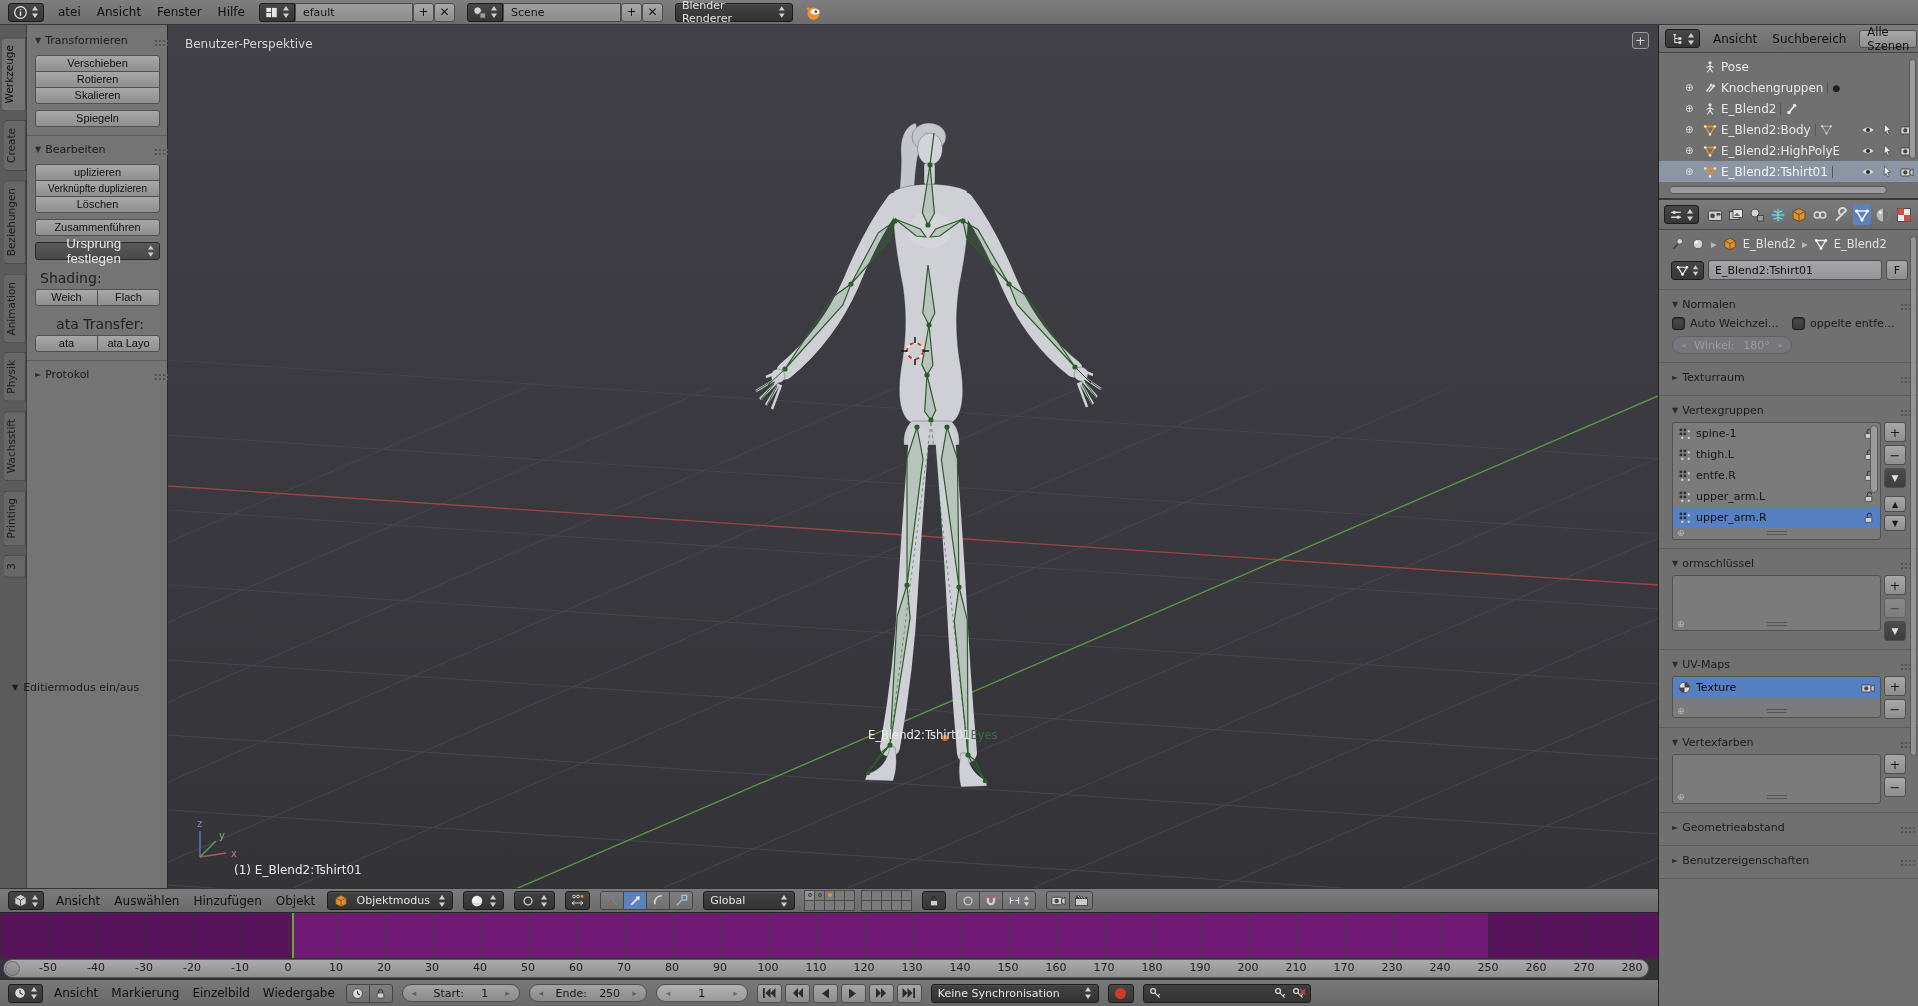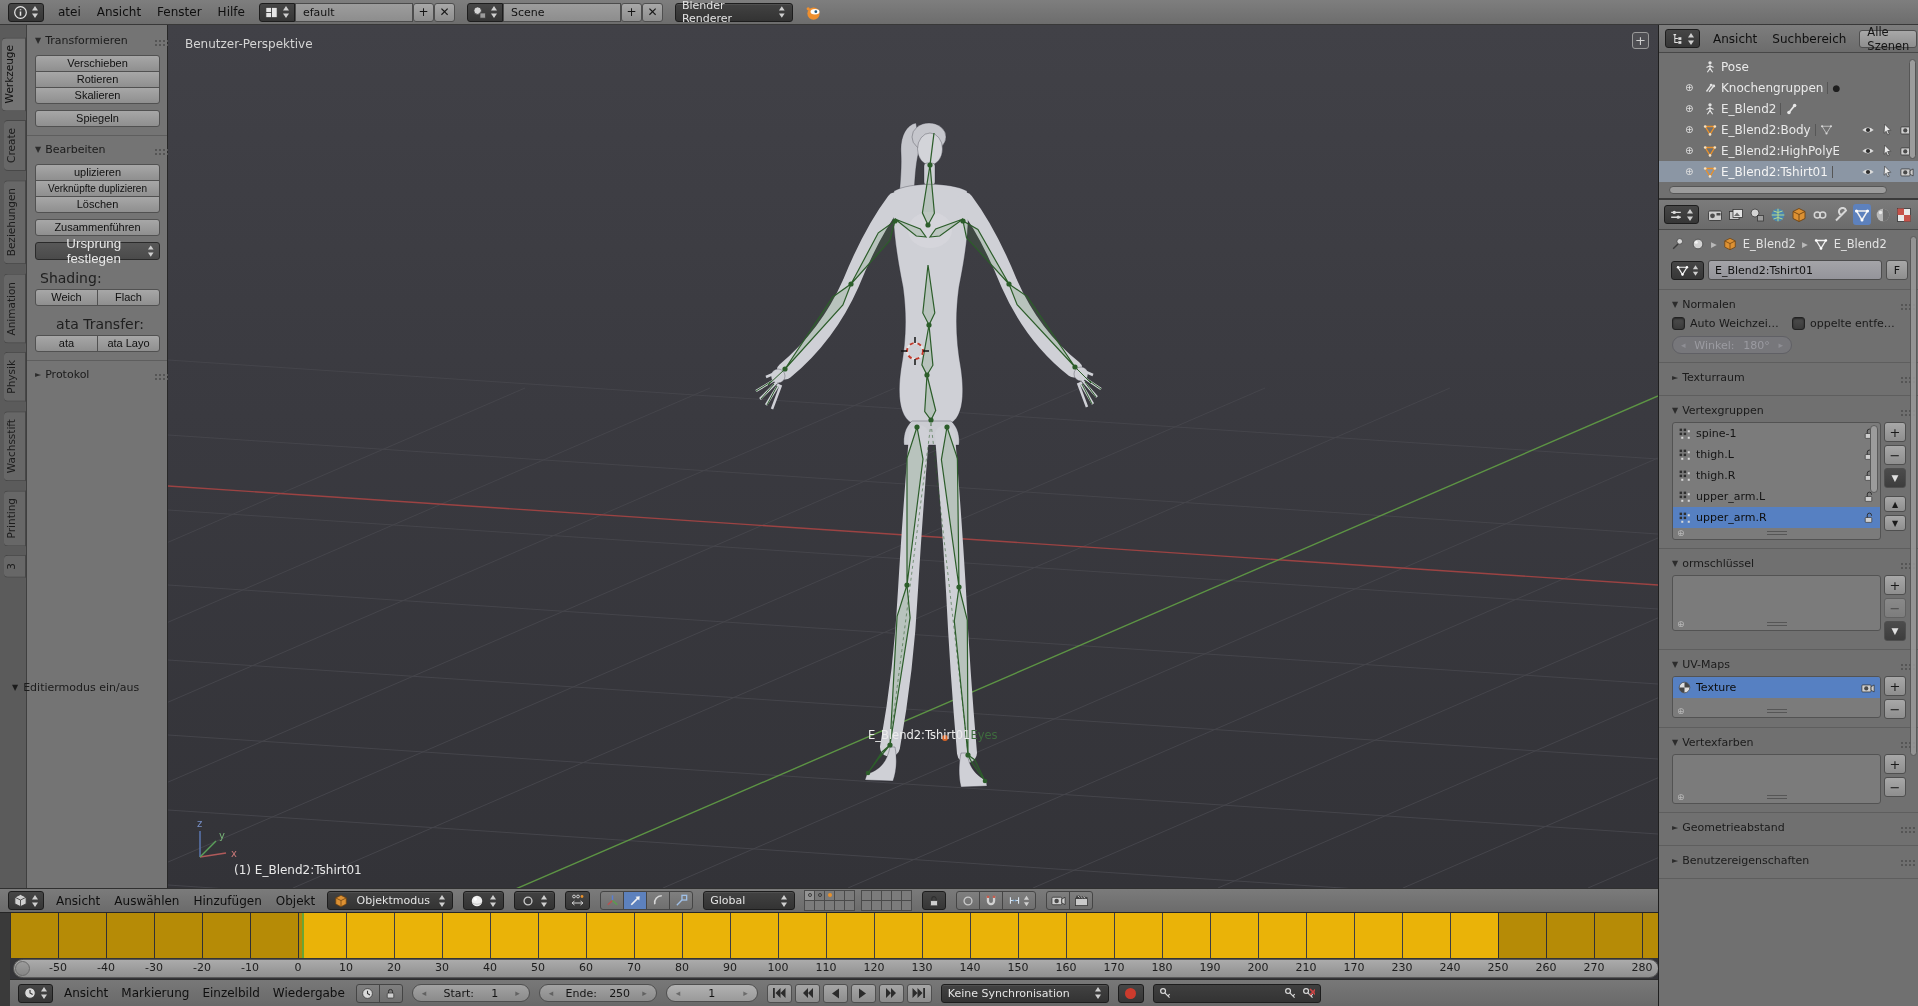--- a/index.html
+++ b/index.html
@@ -91,21 +91,21 @@
   .mbtn:last-child { border-radius:0 3px 3px 0; }
   .mbtn.active { background:#5d81bd; }
   .lgrid { display:grid; grid-template-columns:repeat(5,10px); grid-auto-rows:10px; }
   .lcell { border:1px solid #4a4a4a; background:#7b7b7b; margin:-1px 0 0 -1px; position:relative; }
   .lcell.on { background:#949494; }
   .lcell .d { position:absolute; left:2.5px; top:2.5px; width:4px; height:4px; border-radius:50%; }
   .d.gray { border:1px solid #3c3c3c; }
   .d.orange { background:#e8902a; }
 
   
-  #timeline { position:absolute; left:10px; top:913px; width:1658px; height:75px; background:#eab308; }
+  #timeline { position:absolute; left:0; top:913px; width:1658px; height:75px; background:#701a75; }
   .tl-canvas { position:absolute; left:0; top:0; width:1658px; height:45px;
     background-image:repeating-linear-gradient(90deg,#3e3e44 0 1px,transparent 1px 48px); }
   .tl-off { position:absolute; top:0; height:45px; background:rgba(0,0,0,.22); }
   .tl-line { position:absolute; top:0; width:2px; height:45px; }
   .tl-ruler { position:absolute; left:0; top:45px; width:1658px; height:21px; background:#343438; }
   .tl-band { position:absolute; left:3px; top:1px; width:1646px; height:19px; border-radius:10px;
     background:linear-gradient(#ababab,#8f8f8f); border:1px solid #585858; }
   .tl-cap { position:absolute; left:5px; top:3px; width:15px; height:15px; border-radius:50%;
     background:linear-gradient(#9c9c9c,#868686); border:1px solid #6a6a6a; }
   .rlabel { position:absolute; top:3px; transform:translateX(-50%); color:#1c1c1c; font-size:11px; }
@@ -1170,21 +1170,21 @@
                 </svg>
               <span>thigh.L</span>
               <svg class="i end" width="13" height="13">
                   <use href="#s-lockopen"></use>
                 </svg>
             </div>
             <div class="lrow">
               <svg class="i" width="13" height="13">
                   <use href="#s-dots"></use>
                 </svg>
-              <span>thigh.R</span>
+              <span>entfe.R</span>
               <svg class="i end" width="13" height="13">
                   <use href="#s-lockopen"></use>
                 </svg>
             </div>
             <div class="lrow">
               <svg class="i" width="13" height="13">
                   <use href="#s-dots"></use>
                 </svg>
               <span>upper_arm.L</span>
               <svg class="i end" width="13" height="13">

